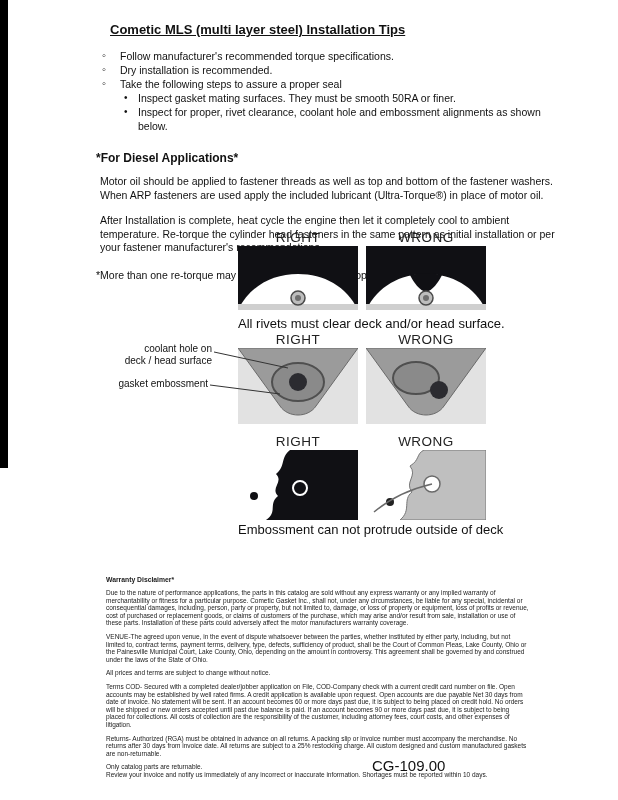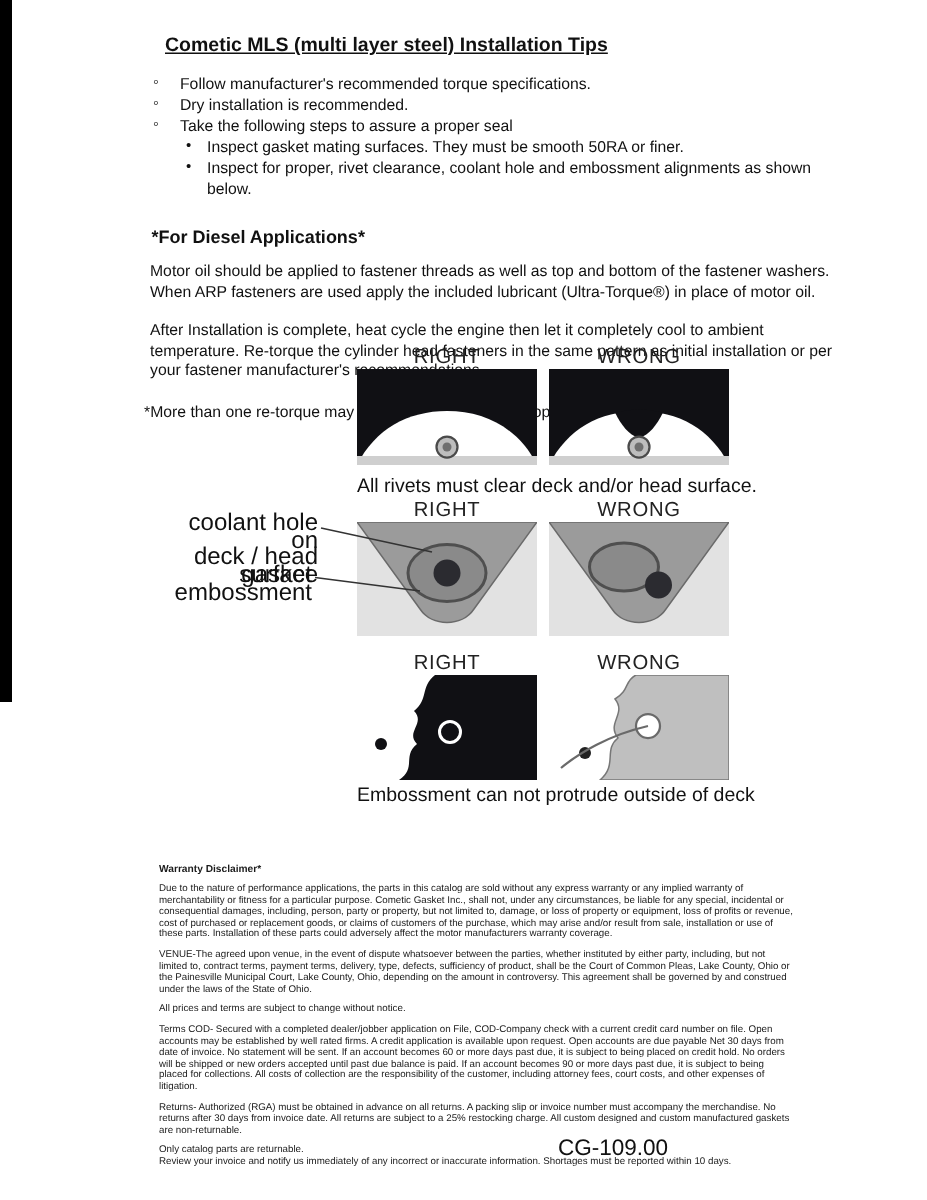--- a/index.html
+++ b/index.html
@@ -10,31 +10,31 @@
   .left-bar { position:absolute; left:0; top:0; width:8px; height:468px; background:#000; }
 
   .main { position:absolute; left:96px; top:22px; width:474px; }
   .doc-title { font-size:13px; font-weight:bold; text-decoration:underline; margin:0 0 12px 14px; }
 
   .bullet { position:relative; font-size:10.5px; line-height:14px; padding-left:18px; margin-left:6px; }
   .bullet .bmark { position:absolute; left:0; top:-1px; font-size:11px; }
   .subbullet { position:relative; font-size:10.5px; line-height:14px; padding-left:14px; margin-left:28px; }
   .subbullet .bmark { position:absolute; left:0; top:0; font-size:10px; }
 
-  .diesel-heading { font-size:12px; font-weight:bold; margin:18px 0 10px 5px; }
+  .diesel-heading { font-size:12px; font-weight:bold; margin:18px 0 10px 0; }
   .para { font-size:10.5px; line-height:13.5px; margin:0 0 12px 4px; width:470px; }
   .note { font-size:10.5px; line-height:13.5px; margin:14px 0 0 0; }
 
   .diagrams { position:absolute; left:0; top:228px; width:618px; height:336px; }
   .diag-head { position:absolute; width:120px; text-align:center; font-size:13.5px; color:#222; letter-spacing:0.5px; }
   .diag-img { position:absolute; width:120px; }
   .diag-caption { position:absolute; font-size:13px; color:#111; }
   .col-l { left:238px; } .col-r { left:366px; }
 
-  .ptr-label { position:absolute; font-size:16px; line-height:11.5px; color:#111; text-align:right; width:92px; }
+  .ptr-label { position:absolute; font-size:10px; line-height:11.5px; color:#111; text-align:right; width:92px; }
   .ptr-lines { position:absolute; left:0; top:0; width:618px; height:336px; pointer-events:none; }
 
   .warranty { position:absolute; left:106px; top:576px; width:424px; color:#1a1a1a; }
   .warranty-heading { font-size:6.8px; font-weight:bold; margin:0 0 6px 0; }
   .wpara { font-size:6.5px; line-height:7.6px; margin:0 0 6px 0; }
 
   .footer-code { position:absolute; left:372px; top:757px; font-size:15px; color:#111; }
 </style>
 </head>
 <body>

